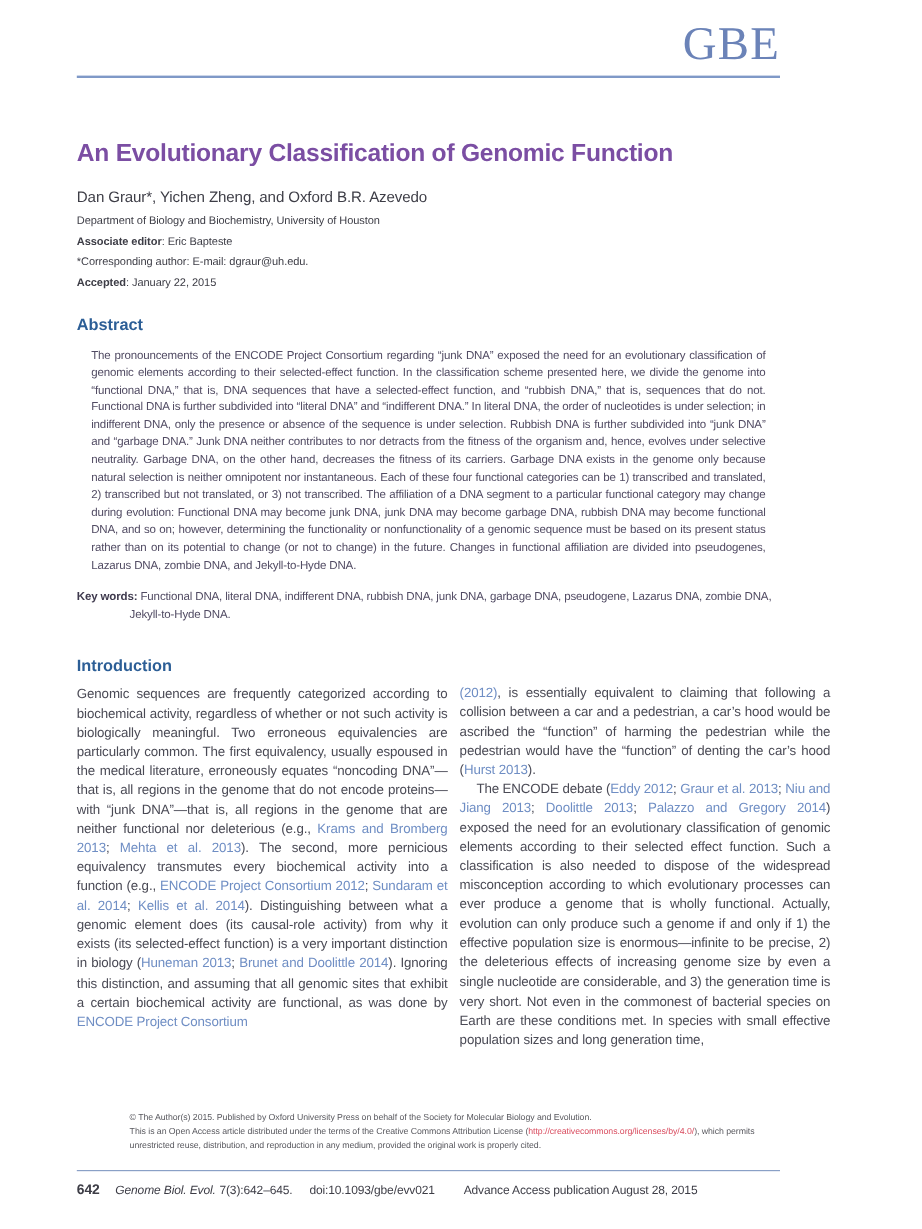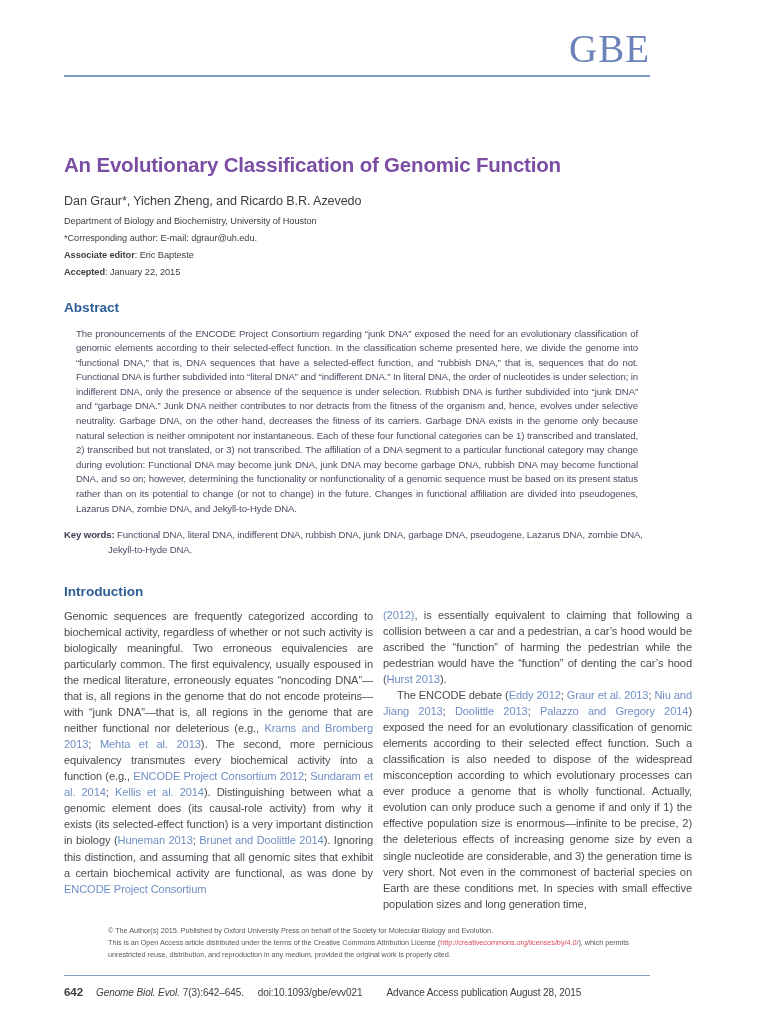--- a/index.html
+++ b/index.html
@@ -12,21 +12,21 @@
     height: 1024px;
     font-family: "Liberation Sans", sans-serif;
     color: #3a3a44;
     -webkit-font-smoothing: antialiased;
   }
   .page {
     position: relative;
     width: 714px;
     height: 1024px;
     box-sizing: border-box;
-    padding: 12px 64px;
+    padding: 0 64px;
     overflow: hidden;
   }
 
   
   .masthead {
     height: 56px;
     display: flex;
     align-items: flex-end;
     justify-content: flex-end;
     padding-bottom: 2px;
@@ -39,21 +39,21 @@
     color: #6b83b8;
     font-weight: 400;
   }
   .masthead-rule {
     height: 2px;
     background: #7f99c7;
     margin-top: 5px;
   }
 
   
-  .title-block { margin-top: 76px; }
+  .title-block { margin-top: 51px; }
   .paper-title {
     font-size: 20.5px;
     font-weight: bold;
     color: #7b4ea3;
     letter-spacing: -0.2px;
     line-height: 1.2;
     margin: 0 0 16px 0;
   }
   .authors {
     font-size: 12.6px;
@@ -169,24 +169,24 @@
 
 <div class="page">
 
   <div class="masthead">
     <div class="gbe-logo">GBE</div>
   </div>
   <div class="masthead-rule"></div>
 
   <div class="title-block">
     <h1 class="paper-title">An Evolutionary Classification of Genomic Function</h1>
-    <div class="authors">Dan Graur*, Yichen Zheng, and Ricardo B.R. Azevedo</div>
+    <div class="authors">Dan Graur*, Yichen Zheng, and Oxford B.R. Azevedo</div>
     <div class="meta-line">Department of Biology and Biochemistry, University of Houston</div>
+    <div class="meta-line"><b>Associate editor</b>: <span>Eric Bapteste</span></div>
     <div class="meta-line">*Corresponding author: E-mail: dgraur@uh.edu.</div>
-    <div class="meta-line"><b>Associate editor</b>: <span>Eric Bapteste</span></div>
     <div class="meta-line"><b>Accepted</b>: <span>January 22, 2015</span></div>
   </div>
 
   <div class="abstract-block">
     <h2 class="section-heading">Abstract</h2>
     <p class="abstract-text">The pronouncements of the ENCODE Project Consortium regarding “junk DNA” exposed the need for an evolutionary classification of genomic elements according to their selected-effect function. In the classification scheme presented here, we divide the genome into “functional DNA,” that is, DNA sequences that have a selected-effect function, and “rubbish DNA,” that is, sequences that do not. Functional DNA is further subdivided into “literal DNA” and “indifferent DNA.” In literal DNA, the order of nucleotides is under selection; in indifferent DNA, only the presence or absence of the sequence is under selection. Rubbish DNA is further subdivided into “junk DNA” and “garbage DNA.” Junk DNA neither contributes to nor detracts from the fitness of the organism and, hence, evolves under selective neutrality. Garbage DNA, on the other hand, decreases the fitness of its carriers. Garbage DNA exists in the genome only because natural selection is neither omnipotent nor instantaneous. Each of these four functional categories can be 1) transcribed and translated, 2) transcribed but not translated, or 3) not transcribed. The affiliation of a DNA segment to a particular functional category may change during evolution: Functional DNA may become junk DNA, junk DNA may become garbage DNA, rubbish DNA may become functional DNA, and so on; however, determining the functionality or nonfunctionality of a genomic sequence must be based on its present status rather than on its potential to change (or not to change) in the future. Changes in functional affiliation are divided into pseudogenes, Lazarus DNA, zombie DNA, and Jekyll-to-Hyde DNA.</p>
     <p class="keywords"><b>Key words:</b> <span>Functional DNA, literal DNA, indifferent DNA, rubbish DNA, junk DNA, garbage DNA, pseudogene, Lazarus DNA, zombie DNA, Jekyll-to-Hyde DNA.</span></p>
   </div>
 
   <div class="body-columns">

